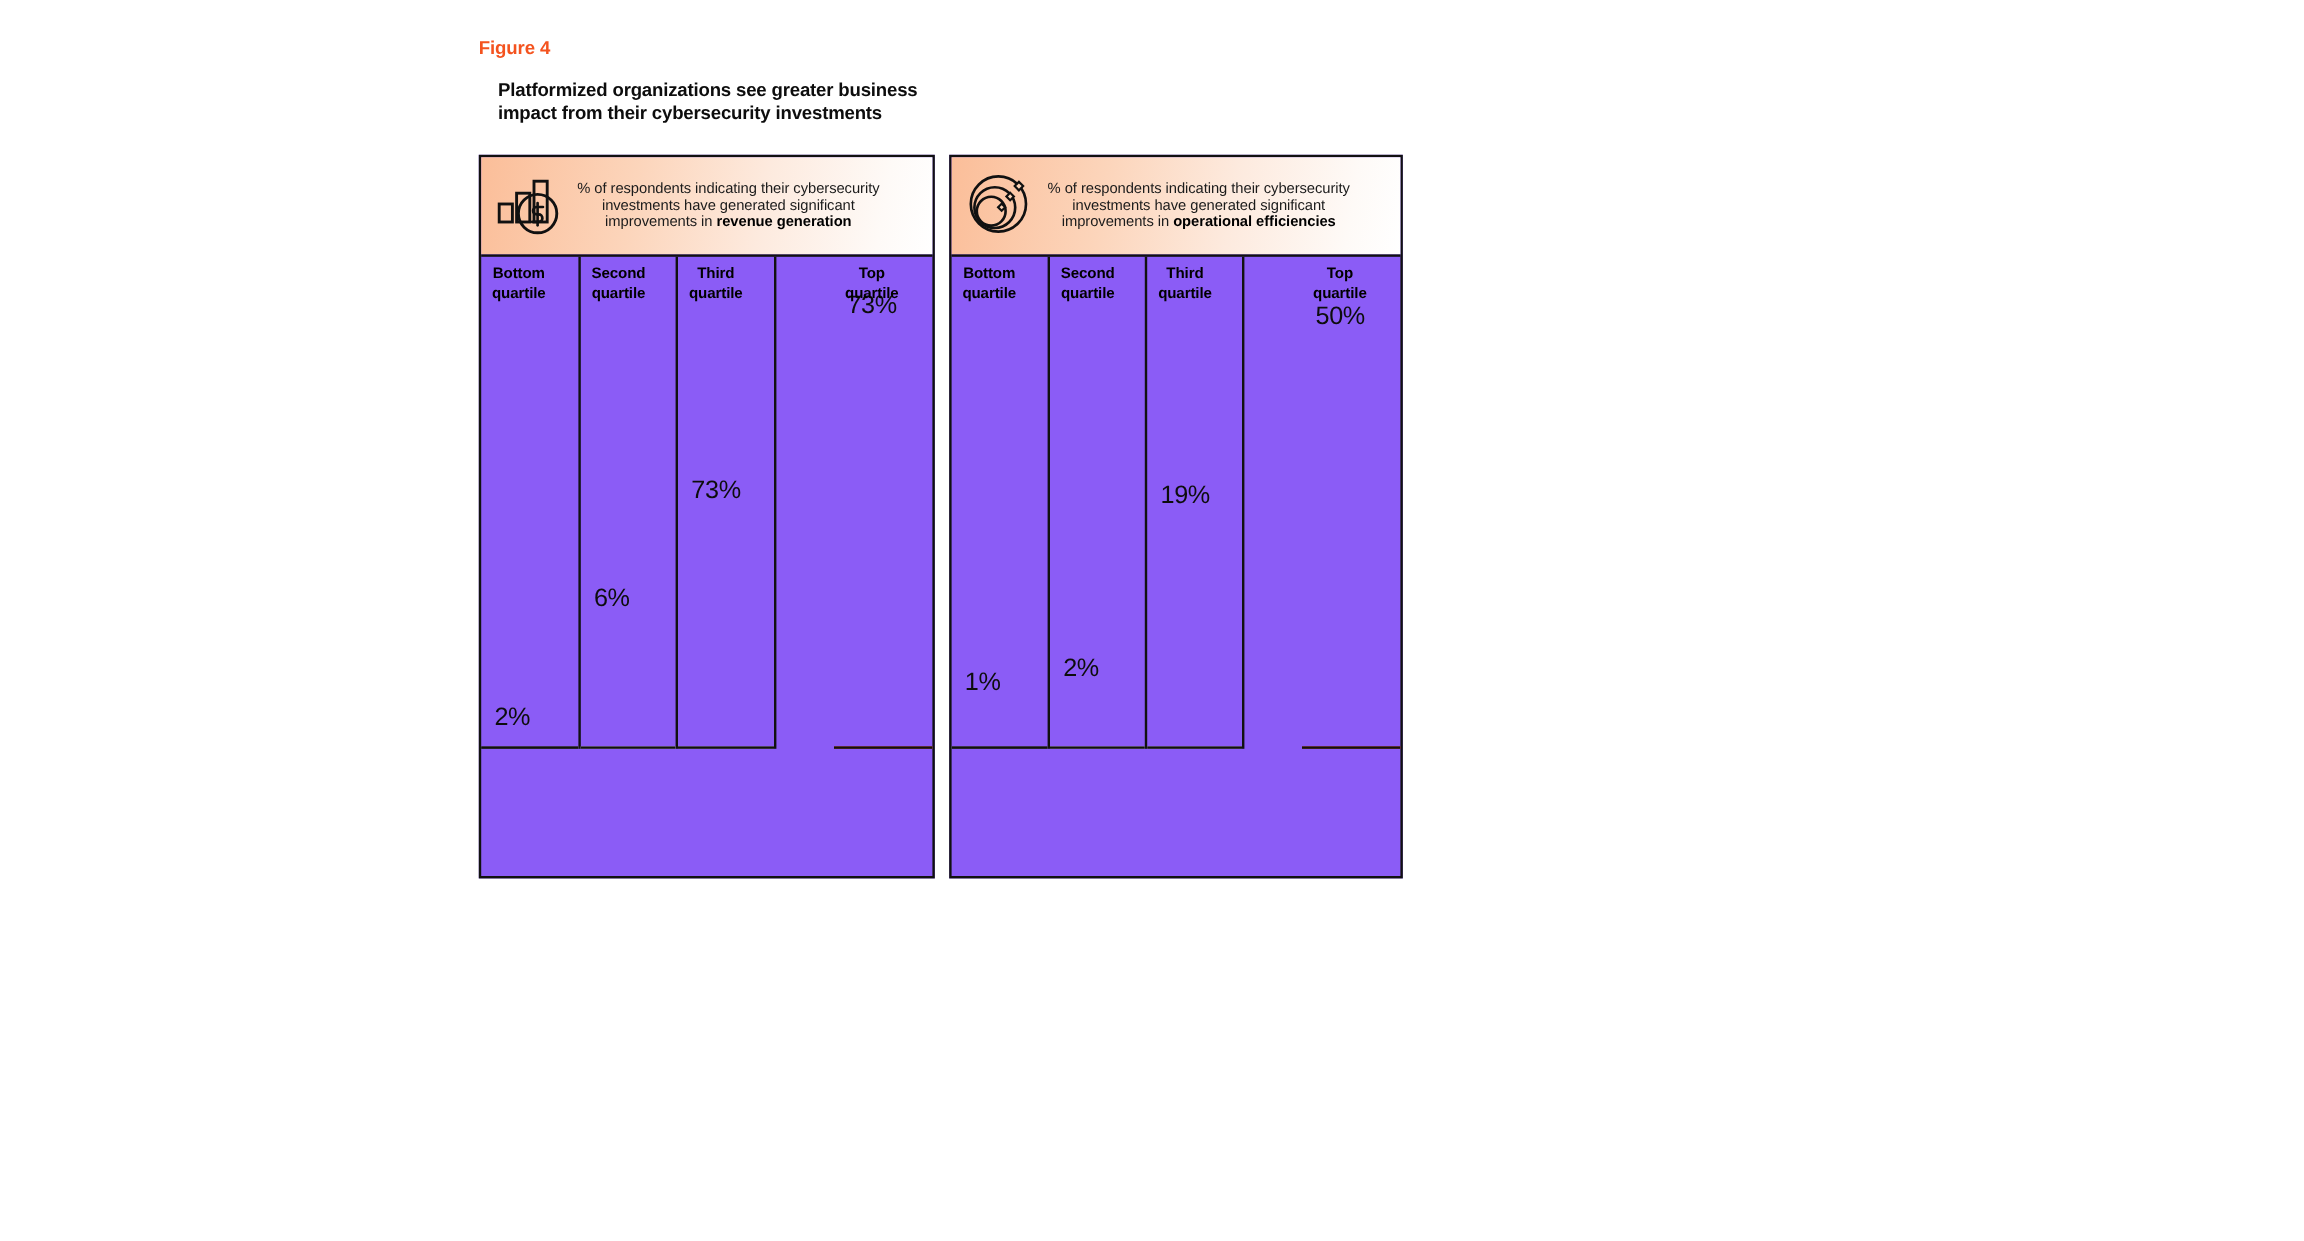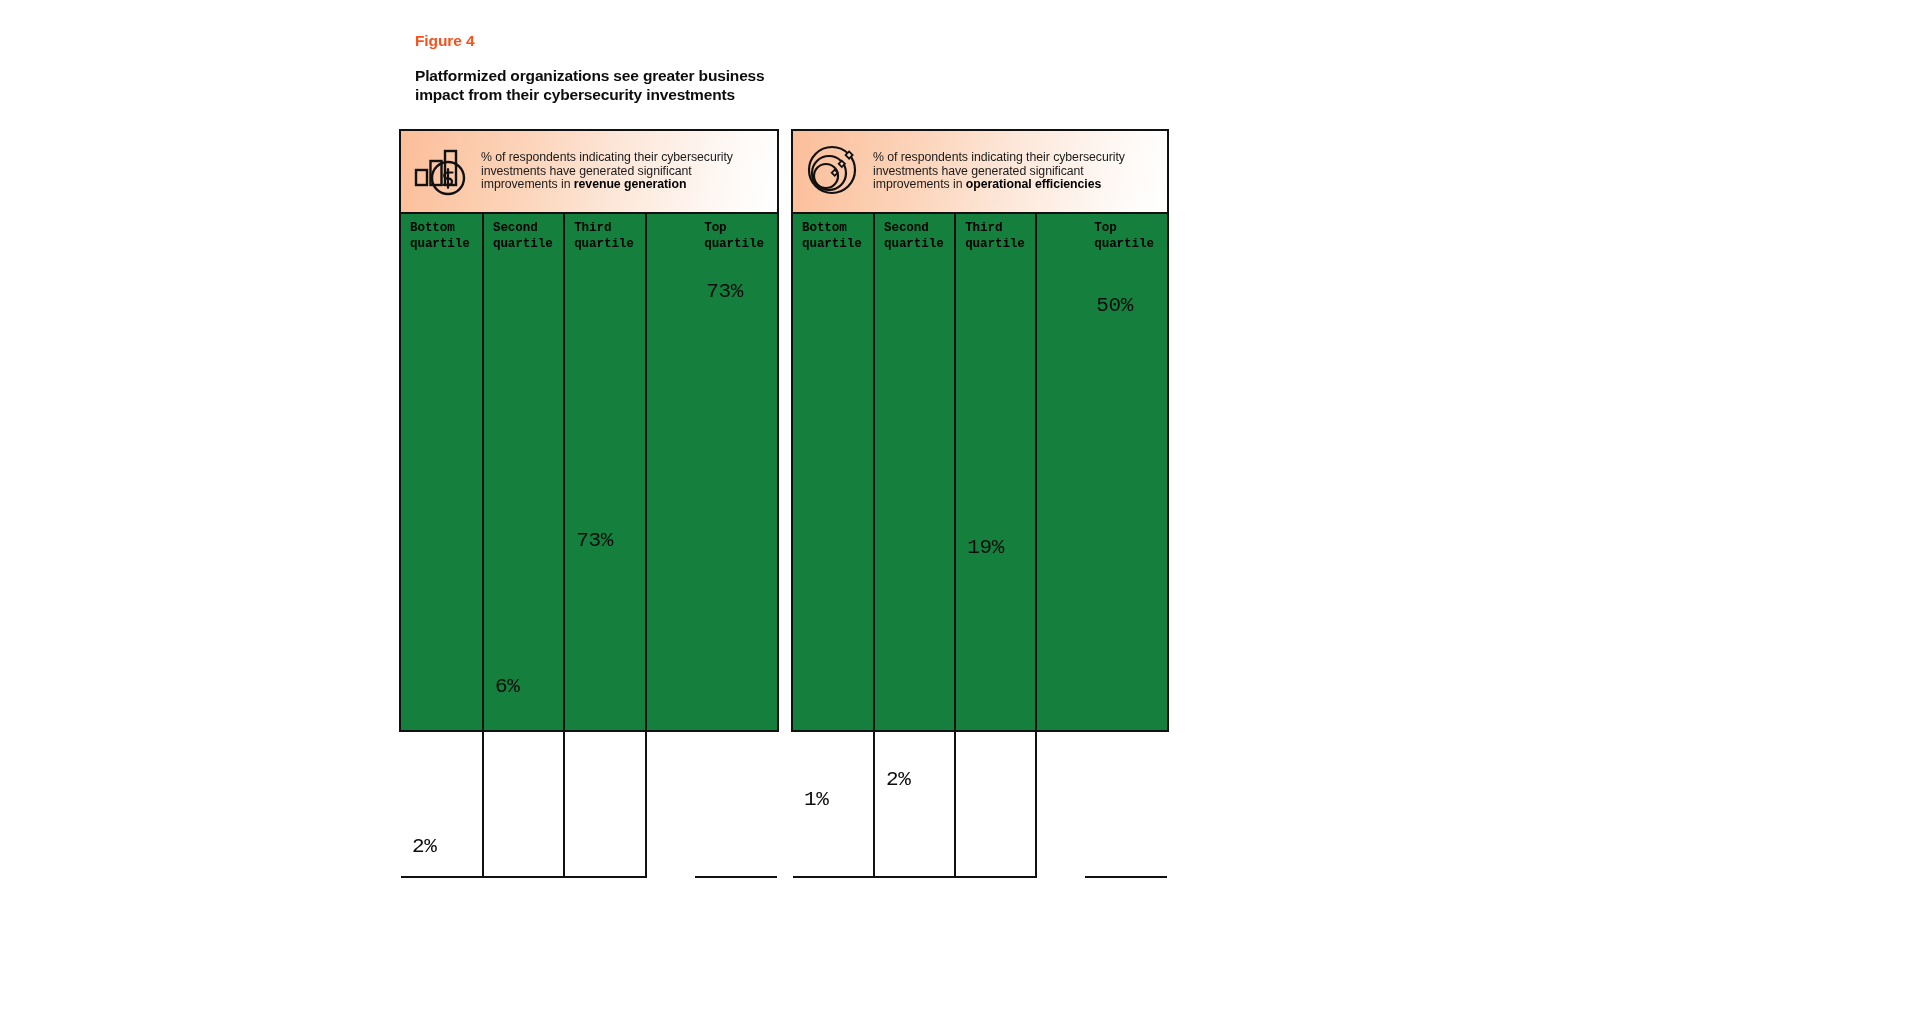--- a/index.html
+++ b/index.html
@@ -28,21 +28,21 @@
     left: 399px;
     top: 31px;
     width: 420px;
   }
   .figure-label {
     font-size: 15.5px;
     font-weight: bold;
     color: #F4531F;
     letter-spacing: -0.1px;
     line-height: 20px;
-    margin: 0 0 2px 16px;
+    margin: 0 0 2px 0;
   }
   .figure-title {
     font-size: 15.5px;
     font-weight: bold;
     color: #0d0d0d;
     line-height: 18.5px;
     letter-spacing: -0.15px;
     margin: 16px;
     white-space: pre-line;
   }
@@ -51,22 +51,23 @@
   .panels {
     position: absolute;
     left: 399px;
     top: 129px;
   }
   .panel {
     position: absolute;
     top: 0;
     border: 2px solid #111111;
     box-sizing: border-box;
-    background: #15803d;
+    background: #8b5cf6;
     height: 603px;
+    text-align: center;
   }
   .panel-left  { left: 0px;   width: 380px; }
   .panel-right { left: 392px; width: 378px; }
 
   
   .panel-header {
     position: relative;
     height: 83px;
     box-sizing: border-box;
     border-bottom: 2px solid #111111;
@@ -90,23 +91,22 @@
     font-size: 12.3px;
     line-height: 13.6px;
     color: #1b1b1b;
     letter-spacing: -0.05px;
   }
   .panel-caption b { font-weight: bold; color: #000; margin-top: 16px; }
 
   
   .columns {
     position: relative;
-    height: 664px;
-    display: flex;
-    font-family: Liberation Mono, monospace;
+    height: 410px;
+    display: flex;
   }
   .col {
     position: relative;
     box-sizing: border-box;
     border-right: 2px solid #111111;
     display: flex;
     flex-direction: column;
   }
   .col:last-child { border-right: none; margin-left: 48px; }
 

